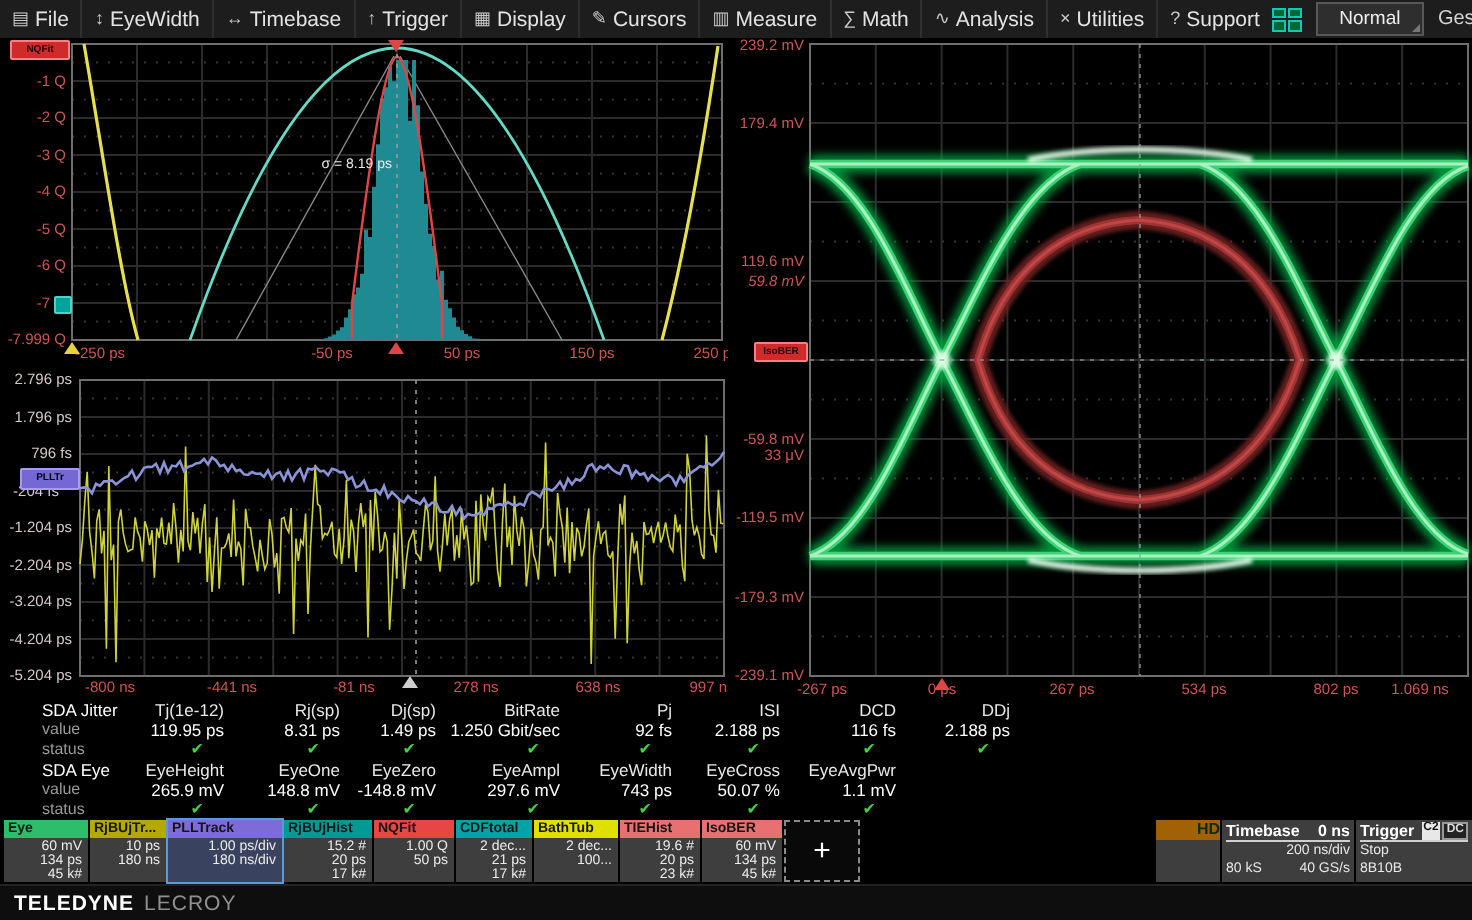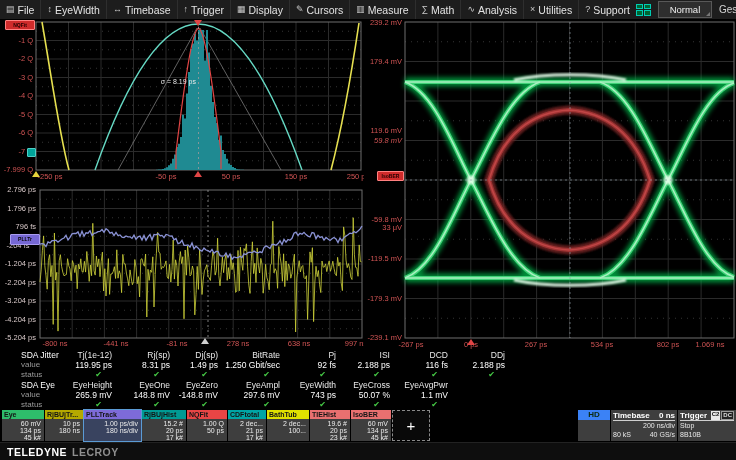--- a/index.html
+++ b/index.html
@@ -63,37 +63,37 @@
             white-space:nowrap;overflow:hidden;}
   .dbox .bd{flex:1;padding:1px 3px 0 1px;text-align:right;color:#ececec;font-size:7px;line-height:7px;white-space:nowrap;}
   .h0{background:#2ebd6b;} .h1{background:#b5a900;} .h2{background:#7d6bd9;}
   .h3{background:#009a94;} .h4{background:#e84545;} .h5{background:#00a4a4;}
   .h6{background:#dfe000;} .h7{background:#e87070;} .h8{background:#e87070;}
   .dbox.sel{background:#39435f;outline:1px solid #5b9bd5;}
   .plusbox{width:38px;height:31px;background:#090909;border:1px dashed #8a8a8a;color:#fff;
            display:flex;align-items:center;justify-content:center;font-size:15px;box-sizing:border-box;flex:none;}
   .spacer{flex:1;}
   .hdbox{width:32px;height:31px;flex:none;display:flex;flex-direction:column;background:#3e3e3e;}
-  .hdbox .hd{height:10px;background:#3b82f6;color:#0c2a0c;font-weight:bold;font-size:8px;text-align:center;line-height:10px;}
+  .hdbox .hd{height:10px;background:#a16207;color:#0c2a0c;font-weight:bold;font-size:8px;text-align:right;line-height:10px;}
   .hdbox .bd{flex:1;color:#e8e8e8;font-size:7.5px;display:flex;align-items:center;justify-content:center;margin-top:44px;}
   .acqbox{height:31px;flex:none;background:#3e3e3e;display:flex;flex-direction:column;box-sizing:border-box;padding:0 2px;}
   .acqbox .hd{height:10px;display:flex;justify-content:space-between;align-items:center;
               border-bottom:1px solid #cfcfcf;color:#fff;font-size:8px;font-weight:bold;}
   .acqbox .ln{color:#e8e8e8;font-size:7px;line-height:9px;display:flex;justify-content:space-between;}
   #tb-box{width:66px;} #trg-box{width:58px;}
   .tbadge{font-size:6px;font-weight:bold;padding:0 1px;line-height:7px;}
   .tbadge.b1{background:#e8e8e8;color:#111;}
   .tbadge.b2{background:#222;color:#ddd;border:1px solid #999;}
 
   
   #footer{position:absolute;left:0;top:442px;width:736px;height:18px;background:#0e0e0e;
           display:flex;align-items:center;padding-left:7px;box-sizing:border-box;gap:5px;
           border-top:1px solid #222;}
   .brand1{color:#fff;font-weight:bold;font-size:10.5px;letter-spacing:0.5px;}
-  .brand2{color:#8f8f8f;font-weight:bold;font-size:10.5px;letter-spacing:0.5px;}
+  .brand2{color:#8f8f8f;font-weight:normal;font-size:10.5px;letter-spacing:0.5px;}
 </style>
 </head>
 <body>
 
 <div class="menubar">
   <div class="menu-item">
       <span class="menu-icon">▤</span>
       <span>File</span>
     </div>
   <div class="menu-item">

